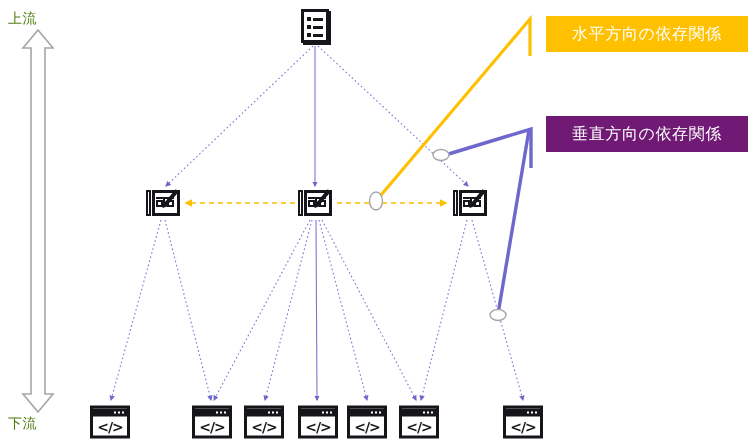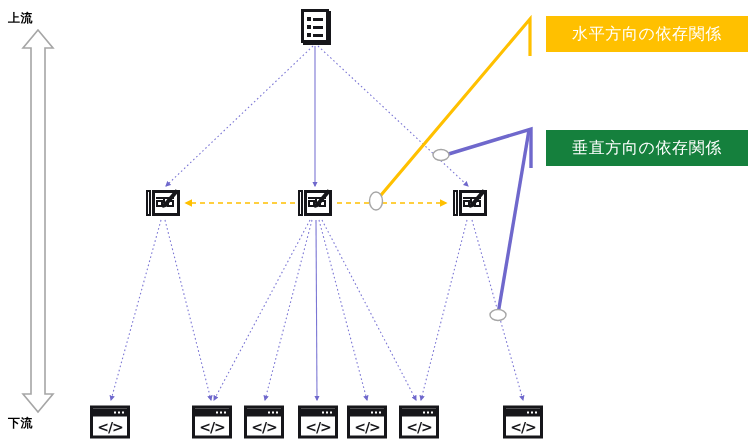--- a/index.html
+++ b/index.html
@@ -21,23 +21,23 @@
     position: absolute;
     left: 0;
     top: 0;
     width: 748px;
     height: 442px;
   }
 
   
   .axis-label {
     position: absolute;
-    font-size: 12px;
-    font-weight: bold;
-    color: #000000;
+    font-size: 14px;
+    font-weight: normal;
+    color: #4d7c0f;
     letter-spacing: 0.5px;
     white-space: nowrap;
   }
   #axis-label-upstream { left: 8px; top: 10px; }
   #axis-label-downstream { left: 8px; top: 415px; }
 
   
   .legend-chip {
     position: absolute;
     display: flex;
@@ -45,21 +45,21 @@
     justify-content: center;
     color: #ffffff;
     font-size: 16px;
     letter-spacing: 0.6px;
     white-space: nowrap;
     height: 36px;
     left: 546px;
     width: 202px;
   }
   #legend-chip-horizontal { top: 16px; background: #FFC000; }
-  #legend-chip-vertical   { top: 130px; background: #15803d; }
+  #legend-chip-vertical   { top: 116px; background: #701a75; }
 
   
   .node {
     position: absolute;
     transform: translate(-50%, -50%);
     line-height: 0;
   }
 
   
   .icon-doc {

